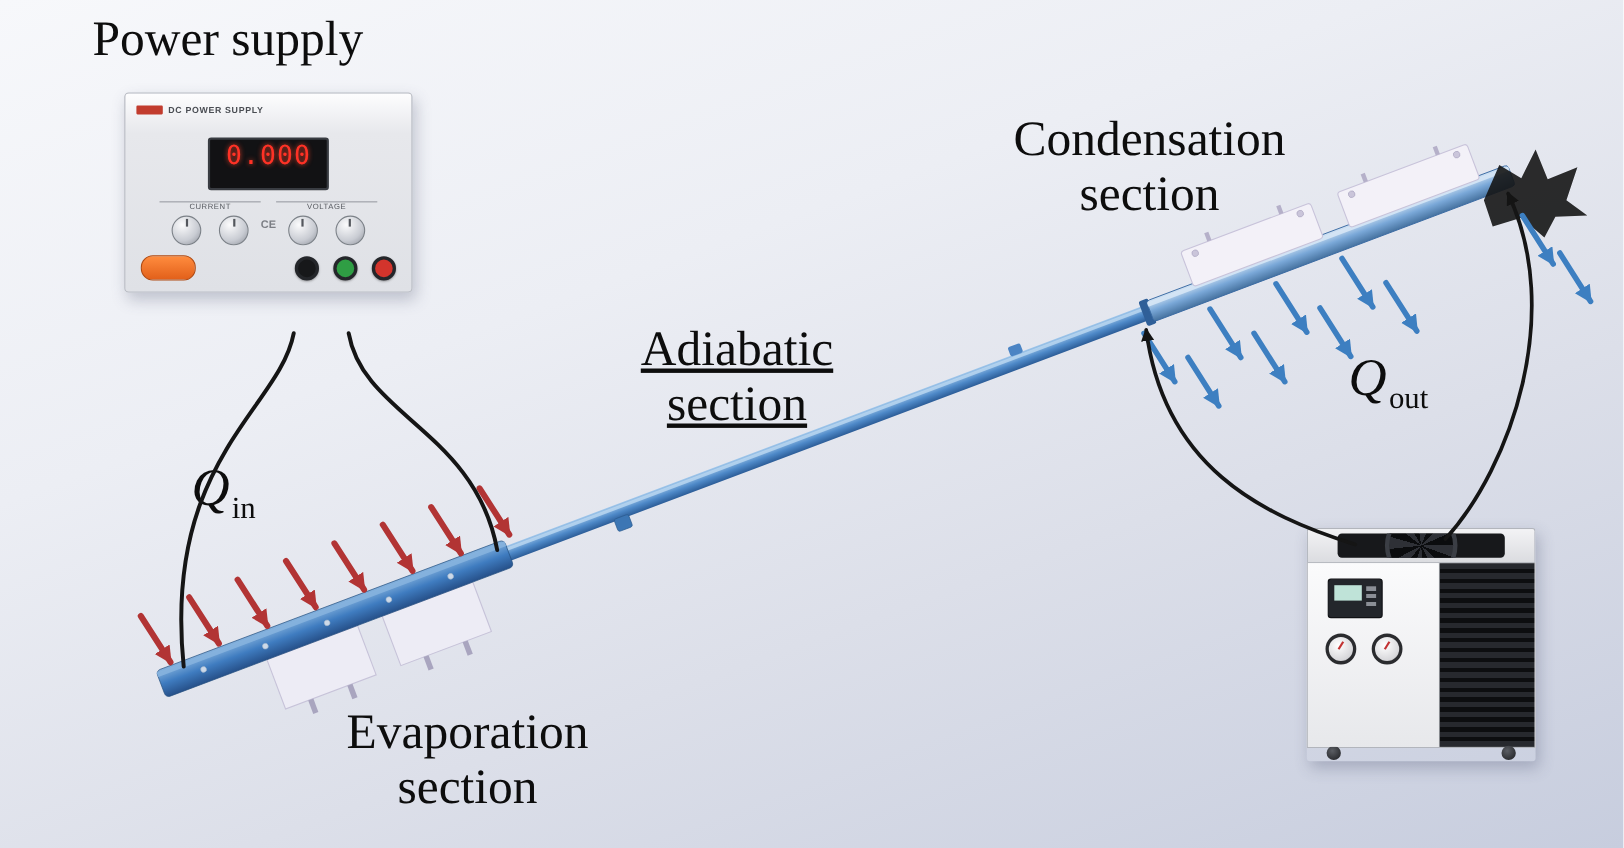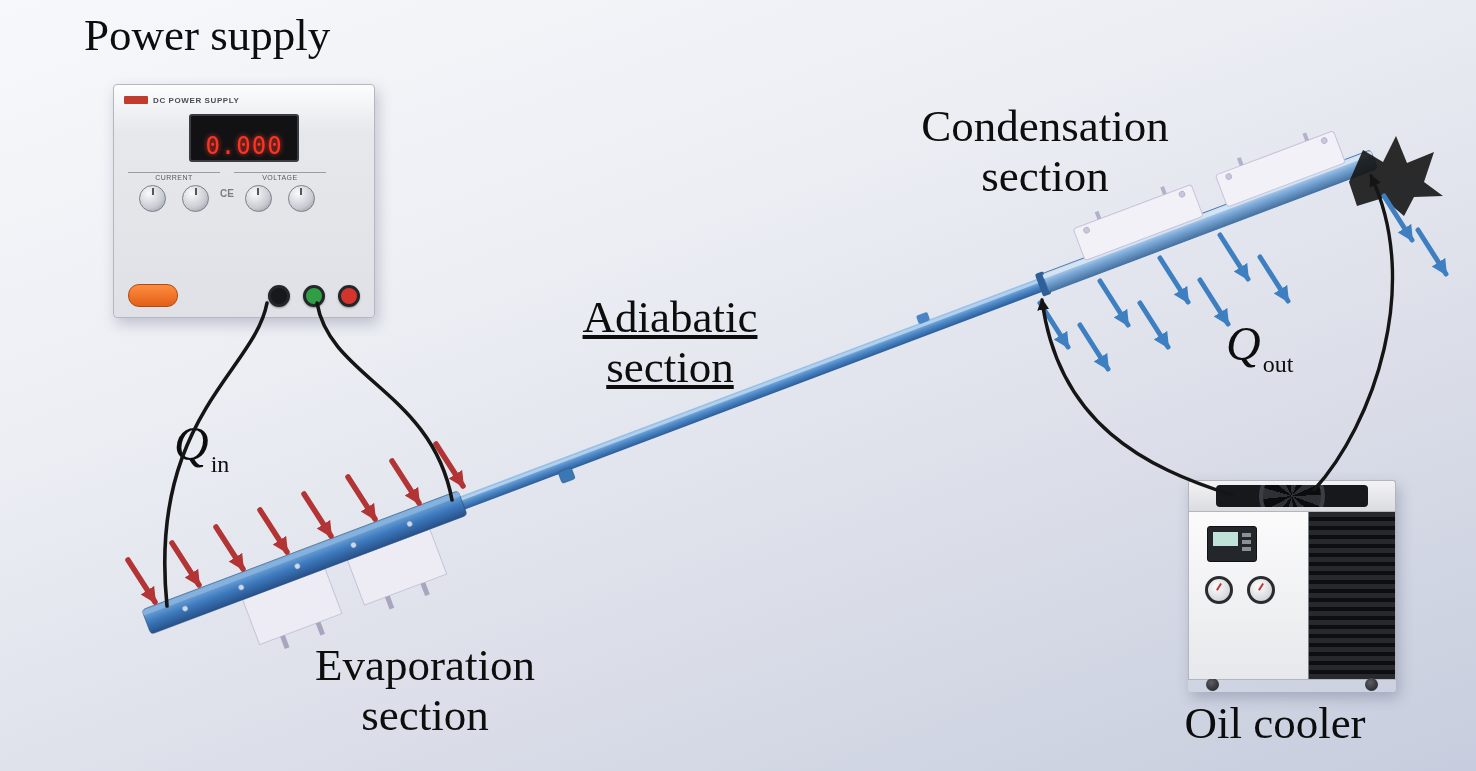--- a/index.html
+++ b/index.html
@@ -5,39 +5,39 @@
   html,body{margin:0;padding:0;}
   #stage{
     position:relative;width:1476px;height:771px;overflow:hidden;
     background:linear-gradient(160deg,#f7f8fb 0%,#eceef4 35%,#dcdfe9 65%,#c7cdde 100%);
     font-family:"Liberation Serif",serif;color:#0d0d0d;
   }
   svg{position:absolute;left:0;top:0;}
   .lbl{position:absolute;font-size:45px;line-height:1.12;text-align:center;white-space:nowrap;}
   .lbl.left-align{text-align:left;font-family:Liberation Serif, serif;}
   .q-label{position:absolute;font-size:48px;font-style:italic;}
-  .q-sub{font-style:normal;font-size:24px;vertical-align:-12px;margin-left:2px;}
+  .q-sub{font-style:normal;font-size:28px;vertical-align:-12px;margin-left:2px;}
 
   
   .ps-device{
-    position:absolute;left:113px;top:84px;width:262px;height:234px;box-sizing:border-box;
+    position:absolute;left:113px;top:84px;width:262px;height:182px;box-sizing:border-box;
     background:linear-gradient(180deg,#fdfdfe,#e7e8ec 20%,#dfe1e6);
     border:1px solid #b4b7bf;border-radius:4px;
     box-shadow:3px 6px 14px rgba(70,75,105,.28);
     display:flex;flex-direction:column;padding:6px 10px 10px;
   }
   .ps-header{display:flex;align-items:center;gap:5px;height:14px;margin-top:2px;}
   .ps-logo{width:24px;height:8px;background:#c23c2e;border-radius:1px;flex:0 0 auto;}
   .ps-title{font:bold 8px "Liberation Sans",sans-serif;color:#4a4d53;letter-spacing:.6px;}
   .ps-displays{display:flex;gap:10px;justify-content:center;margin-top:7px;}
   .ps-display{width:106px;height:44px;background:#121214;border:2px solid #393c42;border-radius:3px;
-    display:flex;align-items:flex-end;justify-content:center;}
+    display:flex;align-items:flex-start;justify-content:center;margin-top:11px;}
   .ps-display span{font:24px "DejaVu Sans Mono",monospace;color:#ff3226;
     text-shadow:0 0 5px rgba(255,70,45,.85);letter-spacing:1px;}
-  .ps-controls{display:flex;justify-content:flex-start;align-items:flex-start;margin-top:10px;padding:0 4px;}
+  .ps-controls{display:flex;justify-content:center;align-items:flex-start;margin-top:10px;padding:0 4px;}
   .ps-knob-group{text-align:center;width:92px;}
   .ps-knob-label{font:7px "Liberation Sans",sans-serif;color:#55585e;letter-spacing:.5px;
     border-top:1px solid #9a9da4;padding-top:1px;}
   .knobs{display:flex;gap:16px;justify-content:center;margin-top:4px;}
   .knob{width:25px;height:25px;border-radius:50%;position:relative;
     background:radial-gradient(circle at 35% 30%,#fbfbfc,#c9ccd3 60%,#8c9099);
     border:1px solid #7b8087;}
   .knob::after{content:"";position:absolute;left:50%;top:2px;width:2px;height:7px;background:#54575d;transform:translateX(-50%);}
   .ps-ce{font:bold 10px "Liberation Sans",sans-serif;color:#7c7f85;margin-top:16px;}
   .ps-bottom{display:flex;align-items:center;margin-top:auto;padding:0 4px;}
@@ -95,23 +95,20 @@
   <div class="lbl" style="left:900px;top:101px;width:290px;text-align:center;">
     <div>Condensation</div>
     <div>section</div>
   </div>
 
   <div class="lbl" style="left:275px;top:640px;width:300px;">
     <div>Evaporation</div>
     <div>section</div>
   </div>
 
-  <div class="lbl" style="left:1150px;top:698px;width:250px;">
-    <span>Oil cooler</span>
-  </div>
 
   <div class="q-label" style="left:174px;top:416px;">
     <span>Q</span><span class="q-sub">in</span>
   </div>
 
   <div class="q-label" style="left:1226px;top:316px;">
     <span>Q</span><span class="q-sub">out</span>
   </div>
 
   <div class="ps-device">

